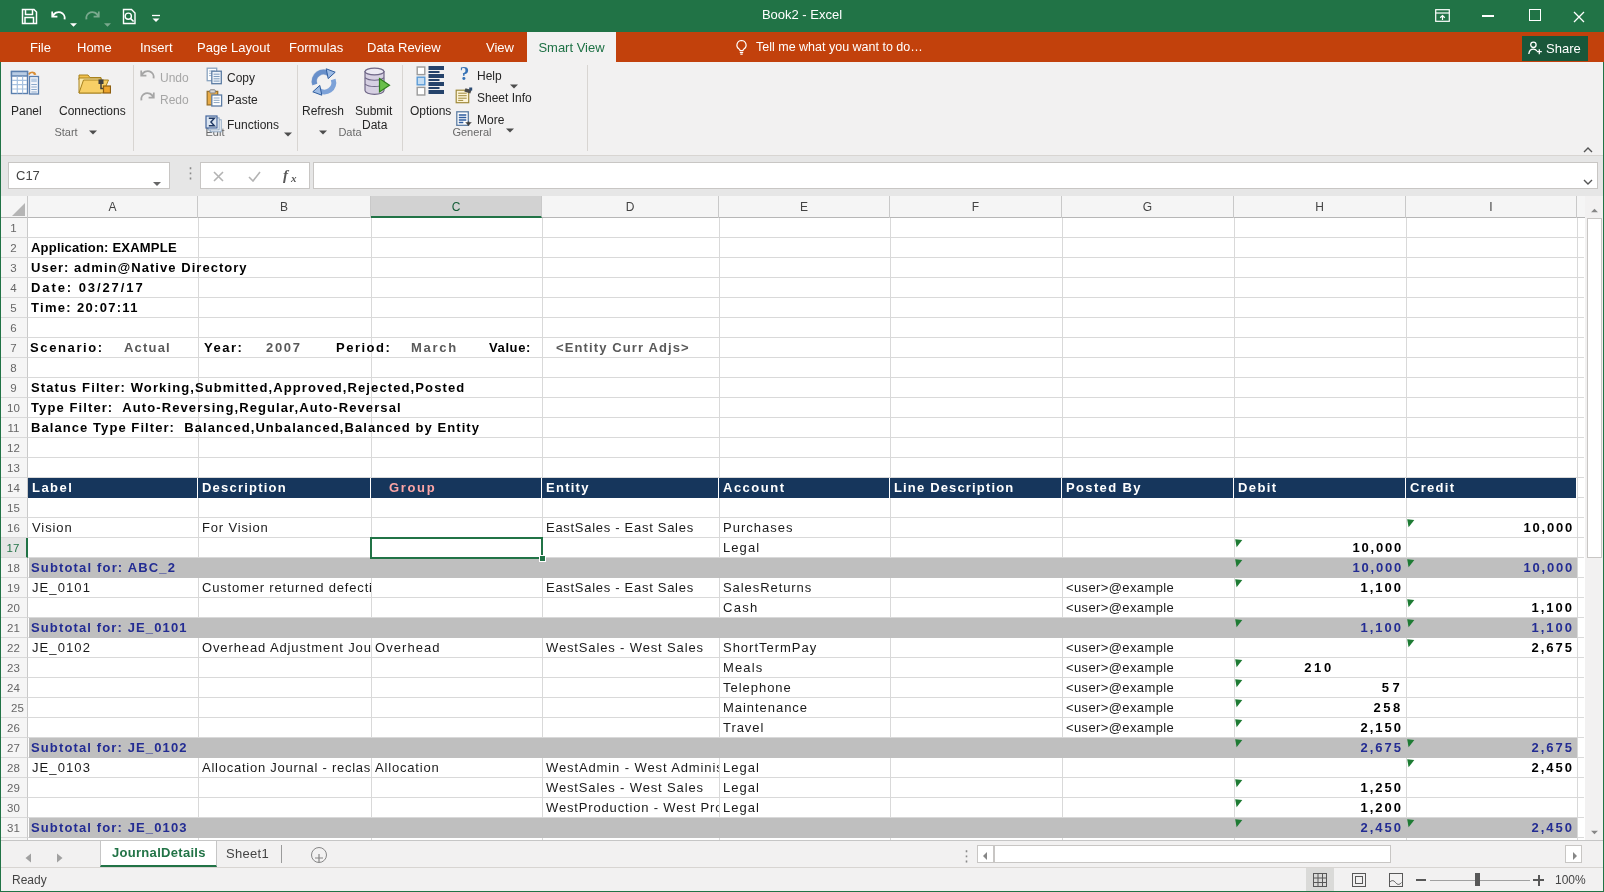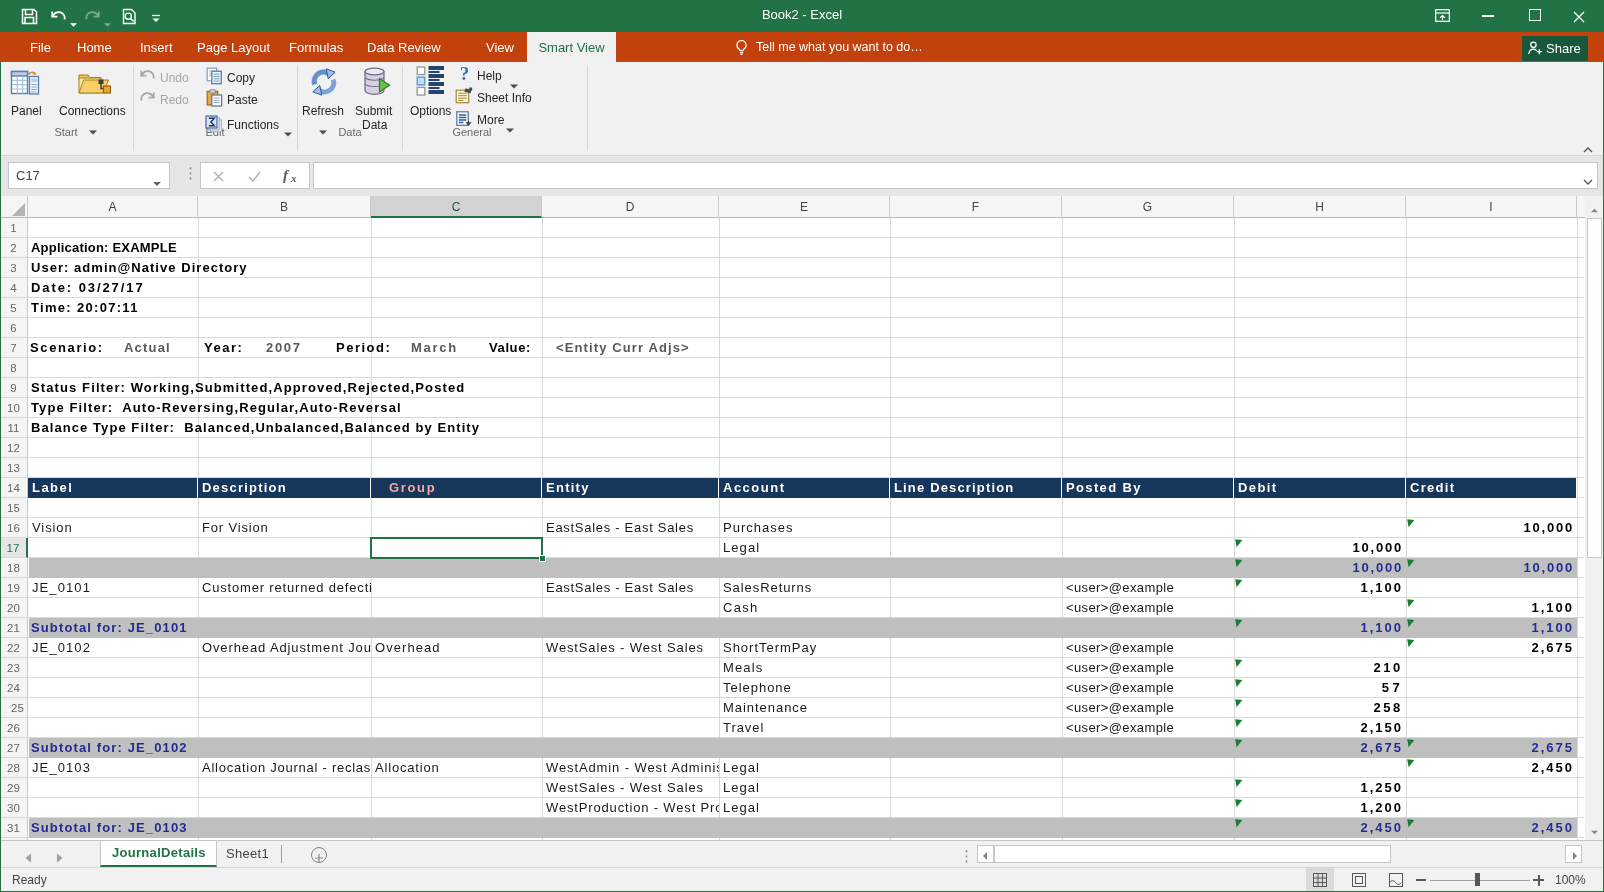--- a/index.html
+++ b/index.html
@@ -361,27 +361,28 @@
 <div class="cell " style="left:1063px;top:420px;width:171px;letter-spacing:0.38px;padding-left:3px;box-sizing:border-box;">&lt;user&gt;@example</div>
 <div class="cell " style="left:1063px;top:440px;width:171px;letter-spacing:0.38px;padding-left:3px;box-sizing:border-box;">&lt;user&gt;@example</div>
 <div class="cell " style="left:1063px;top:460px;width:171px;letter-spacing:0.38px;padding-left:3px;box-sizing:border-box;">&lt;user&gt;@example</div>
 <div class="cell " style="left:1063px;top:480px;width:171px;letter-spacing:0.38px;padding-left:3px;box-sizing:border-box;">&lt;user&gt;@example</div>
 <div class="cell " style="left:1063px;top:500px;width:171px;letter-spacing:0.38px;padding-left:3px;box-sizing:border-box;">&lt;user&gt;@example</div>
 <div class="cell num" style="left:1407px;top:300px;width:170px;letter-spacing:1.8px;text-align:right;padding-right:3px;box-sizing:border-box;">10,000</div>
 <div class="cell num" style="left:1235px;top:320px;width:171px;letter-spacing:1.8px;text-align:right;padding-right:3px;box-sizing:border-box;">10,000</div>
 <div class="cell num" style="left:1235px;top:360px;width:171px;letter-spacing:1.98px;text-align:right;padding-right:3px;box-sizing:border-box;">1,100</div>
 <div class="cell num" style="left:1407px;top:380px;width:170px;letter-spacing:1.98px;text-align:right;padding-right:3px;box-sizing:border-box;">1,100</div>
 <div class="cell num" style="left:1407px;top:420px;width:170px;letter-spacing:1.98px;text-align:right;padding-right:3px;box-sizing:border-box;">2,675</div>
-<div class="cell num" style="left:1235px;top:440px;width:171px;letter-spacing:2.64px;text-align:right;padding-right:3px;box-sizing:border-box;">210</div>
+<div class="cell num" style="left:1235px;top:440px;width:171px;letter-spacing:2.64px;text-align:center;padding-right:3px;box-sizing:border-box;">210</div>
 <div class="cell num" style="left:1235px;top:460px;width:171px;letter-spacing:3.36px;text-align:right;padding-right:3px;box-sizing:border-box;">57</div>
 <div class="cell num" style="left:1235px;top:480px;width:171px;letter-spacing:2.64px;text-align:right;padding-right:3px;box-sizing:border-box;">258</div>
 <div class="cell num" style="left:1235px;top:500px;width:171px;letter-spacing:1.98px;text-align:right;padding-right:3px;box-sizing:border-box;">2,150</div>
 <div class="cell num" style="left:1407px;top:540px;width:170px;letter-spacing:1.98px;text-align:right;padding-right:3px;box-sizing:border-box;">2,450</div>
 <div class="cell num" style="left:1235px;top:560px;width:171px;letter-spacing:1.98px;text-align:right;padding-right:3px;box-sizing:border-box;">1,250</div>
 <div class="cell num" style="left:1235px;top:580px;width:171px;letter-spacing:1.98px;text-align:right;padding-right:3px;box-sizing:border-box;">1,200</div>
+<div class="cell navy" style="left:29px;top:340px;width:700px;letter-spacing:1.16px;padding-left:2px;box-sizing:border-box;z-index:3;">Subtotal for: ABC_2</div>
 <div class="cell num navy" style="left:1235px;top:340px;width:171px;letter-spacing:1.8px;text-align:right;padding-right:3px;box-sizing:border-box;z-index:3;">10,000</div>
 <div class="cell num navy" style="left:1407px;top:340px;width:170px;letter-spacing:1.8px;text-align:right;padding-right:3px;box-sizing:border-box;z-index:3;">10,000</div>
 <div class="cell navy" style="left:29px;top:400px;width:700px;letter-spacing:1.13px;padding-left:2px;box-sizing:border-box;z-index:3;">Subtotal for: JE_0101</div>
 <div class="cell num navy" style="left:1235px;top:400px;width:171px;letter-spacing:1.98px;text-align:right;padding-right:3px;box-sizing:border-box;z-index:3;">1,100</div>
 <div class="cell num navy" style="left:1407px;top:400px;width:170px;letter-spacing:1.98px;text-align:right;padding-right:3px;box-sizing:border-box;z-index:3;">1,100</div>
 <div class="cell navy" style="left:29px;top:520px;width:700px;letter-spacing:1.13px;padding-left:2px;box-sizing:border-box;z-index:3;">Subtotal for: JE_0102</div>
 <div class="cell num navy" style="left:1235px;top:520px;width:171px;letter-spacing:1.98px;text-align:right;padding-right:3px;box-sizing:border-box;z-index:3;">2,675</div>
 <div class="cell num navy" style="left:1407px;top:520px;width:170px;letter-spacing:1.98px;text-align:right;padding-right:3px;box-sizing:border-box;z-index:3;">2,675</div>
 <div class="cell navy" style="left:29px;top:600px;width:700px;letter-spacing:1.13px;padding-left:2px;box-sizing:border-box;z-index:3;">Subtotal for: JE_0103</div>
 <div class="cell num navy" style="left:1235px;top:600px;width:171px;letter-spacing:1.98px;text-align:right;padding-right:3px;box-sizing:border-box;z-index:3;">2,450</div>

